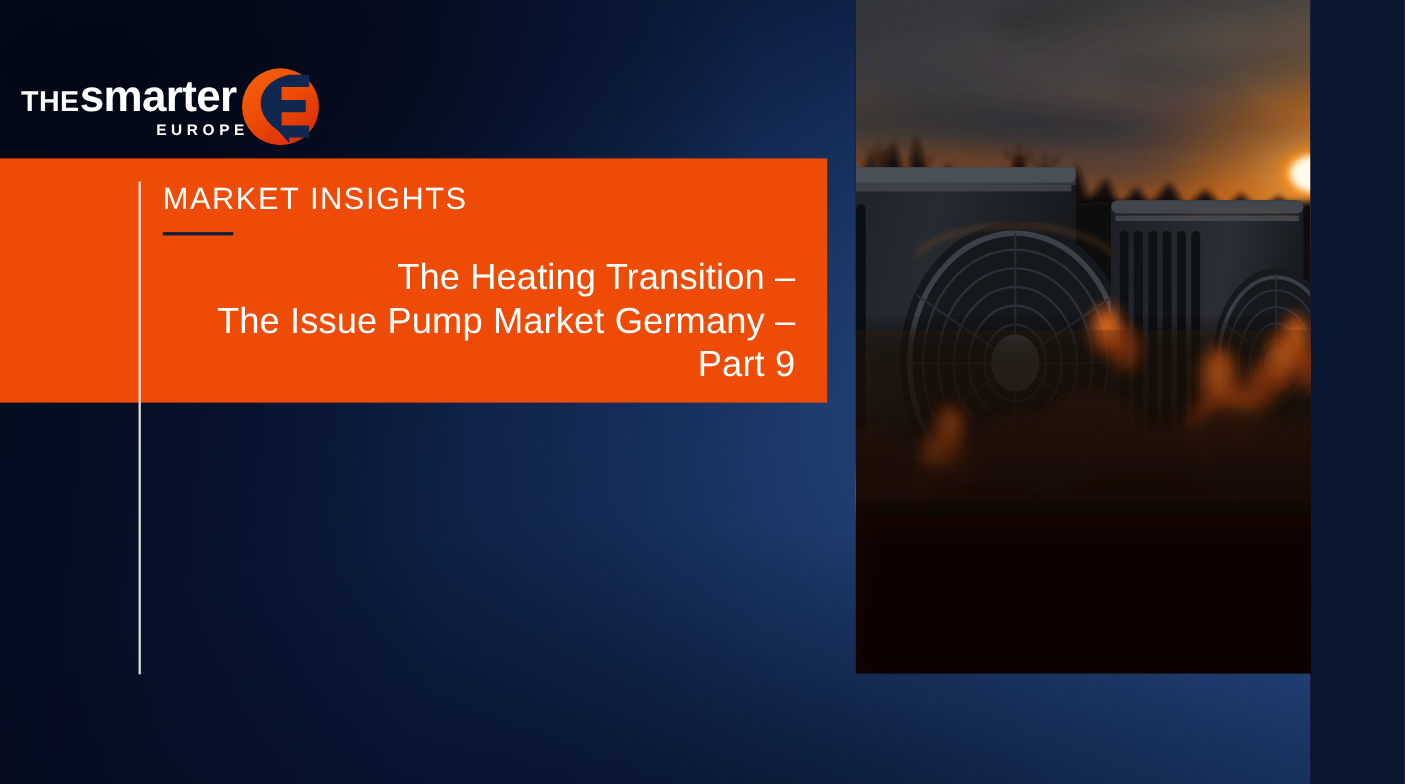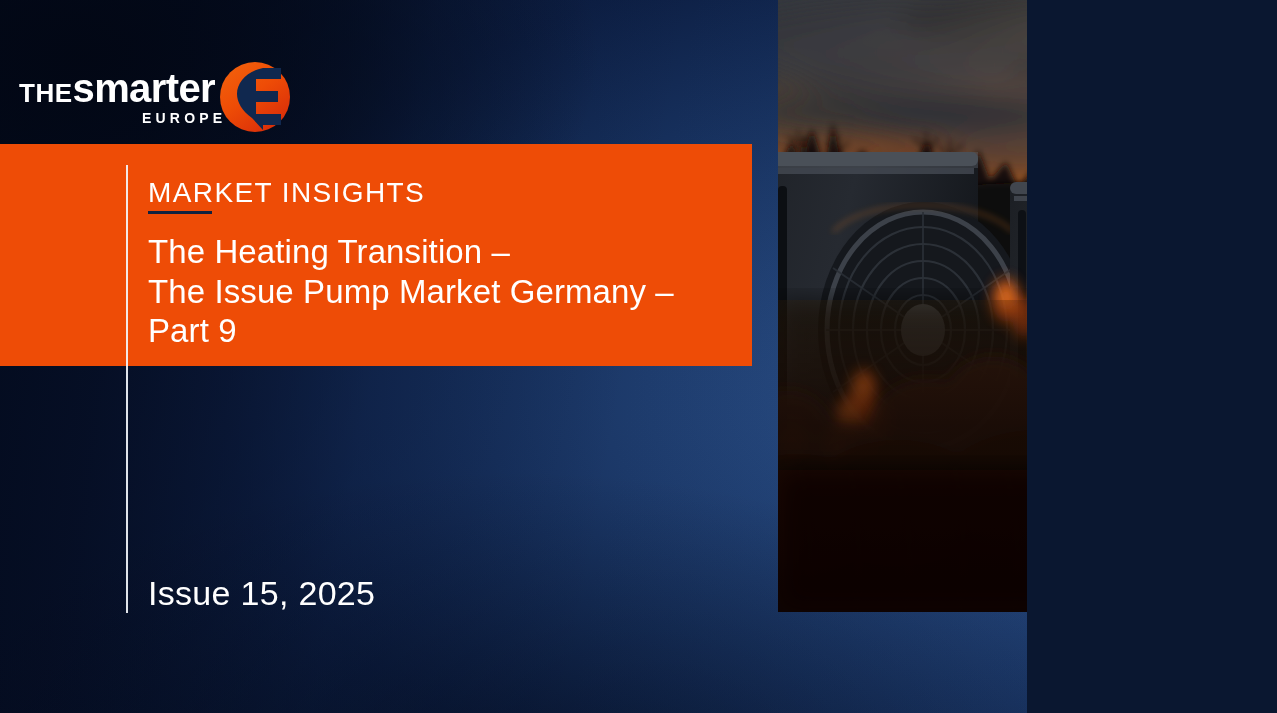--- a/index.html
+++ b/index.html
@@ -6,21 +6,21 @@
   * { margin:0; padding:0; box-sizing:border-box; }
   html, body { width:1277px; height:713px; overflow:hidden; }
   body {
     font-family:"Liberation Sans", sans-serif;
     background:#0a1730;
   }
 
   
   #slide {
     position:relative;
-    width:1027px;
+    width:1191px;
     height:713px;
     overflow:hidden;
     background:#6d28d9;
   }
 
   
   .bg-base {
     position:absolute; inset:0;
     background:
       radial-gradient(115% 95% at 100% 55%, #2a4d86 0%, #234478 22%, #17315e 46%, #0d1f44 68%, #061028 100%);
@@ -97,39 +97,38 @@
   
   .kicker {
     position:absolute;
     left:148px; top:164px;
     font-size:28px;
     font-weight:400;
     color:#ffffff;
     letter-spacing:1.4px;
     line-height:1.2;
     white-space:nowrap;
-    margin-top:12px;
   }
   .kicker-rule {
     position:absolute;
     left:148px; top:211px;
     width:64px; height:3px;
     background:#10213f;
   }
   .headline {
     position:absolute;
     left:148px; top:232px;
     width:575px;
     font-size:33px;
     font-weight:400;
     color:#ffffff;
     line-height:39.5px;
     letter-spacing:0.1px;
   }
-  .headline .hl-line { display:block; white-space:nowrap; }
+  .headline .hl-line { display:block; white-space:nowrap;text-align:right; }
 
   
   .issue {
     position:absolute;
     left:148px; top:574px;
     font-size:34px;
     font-weight:400;
     color:#ffffff;
     letter-spacing:0.3px;
     white-space:nowrap;
@@ -435,15 +434,14 @@
 
   <div class="kicker">MARKET INSIGHTS</div>
   <div class="kicker-rule"></div>
 
   <div class="headline">
     <span class="hl-line">The Heating Transition –</span>
     <span class="hl-line">The Issue Pump Market Germany –</span>
     <span class="hl-line">Part 9</span>
   </div>
 
-  <div class="issue">Issue 15, 2025</div>
 
 </div>
 
 </body></html>

